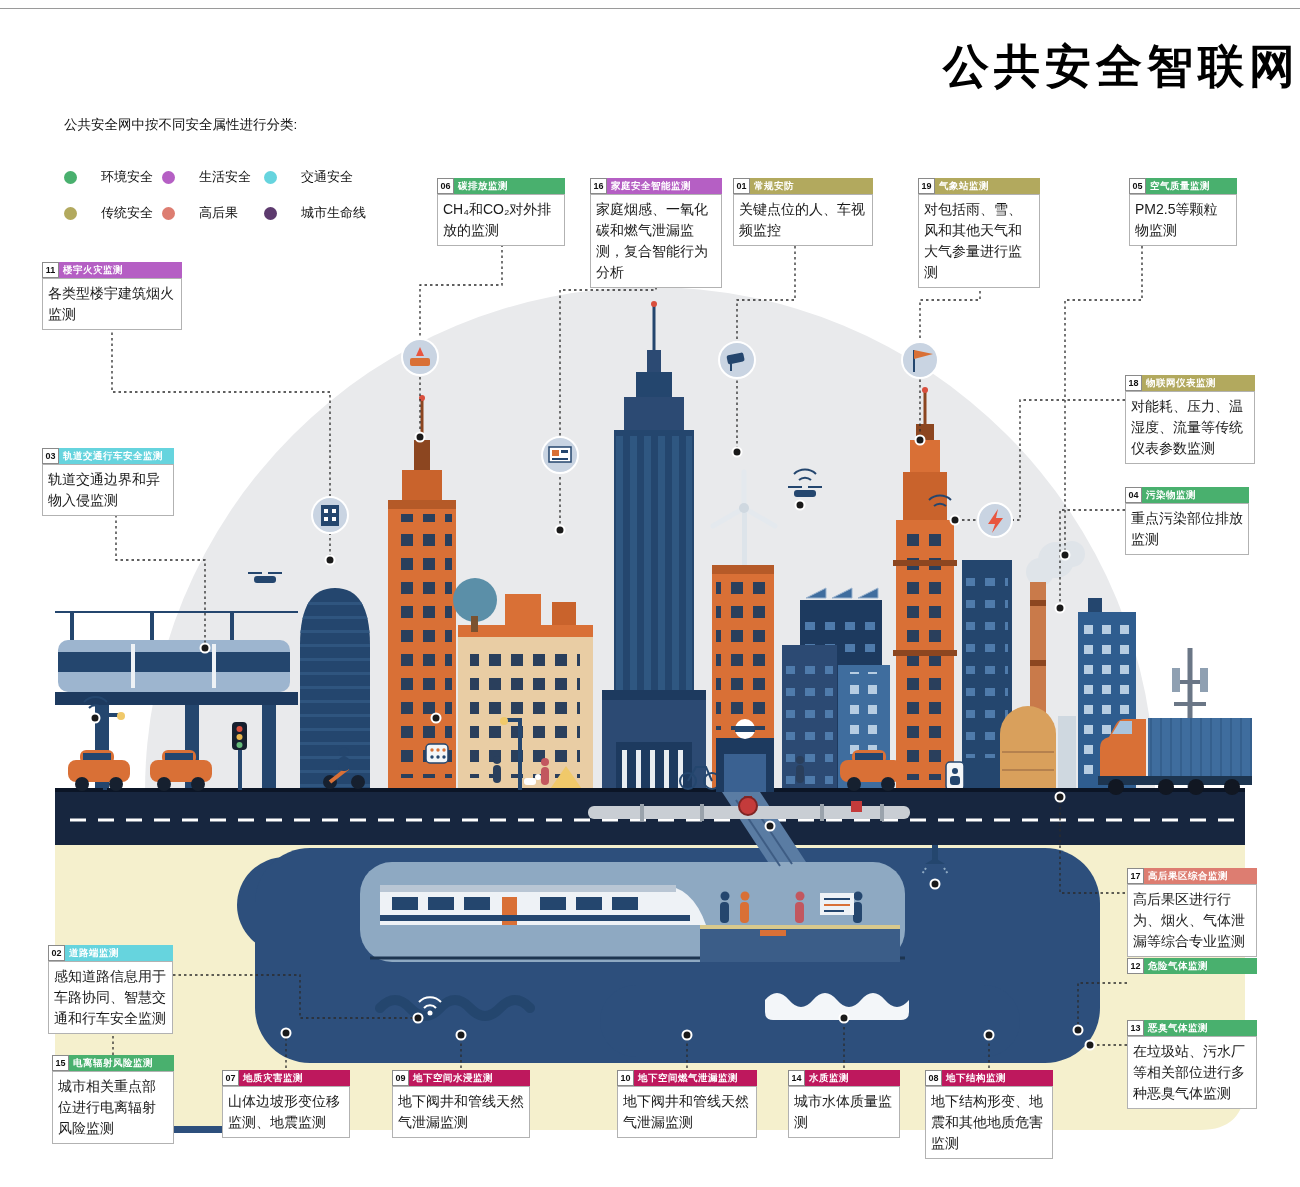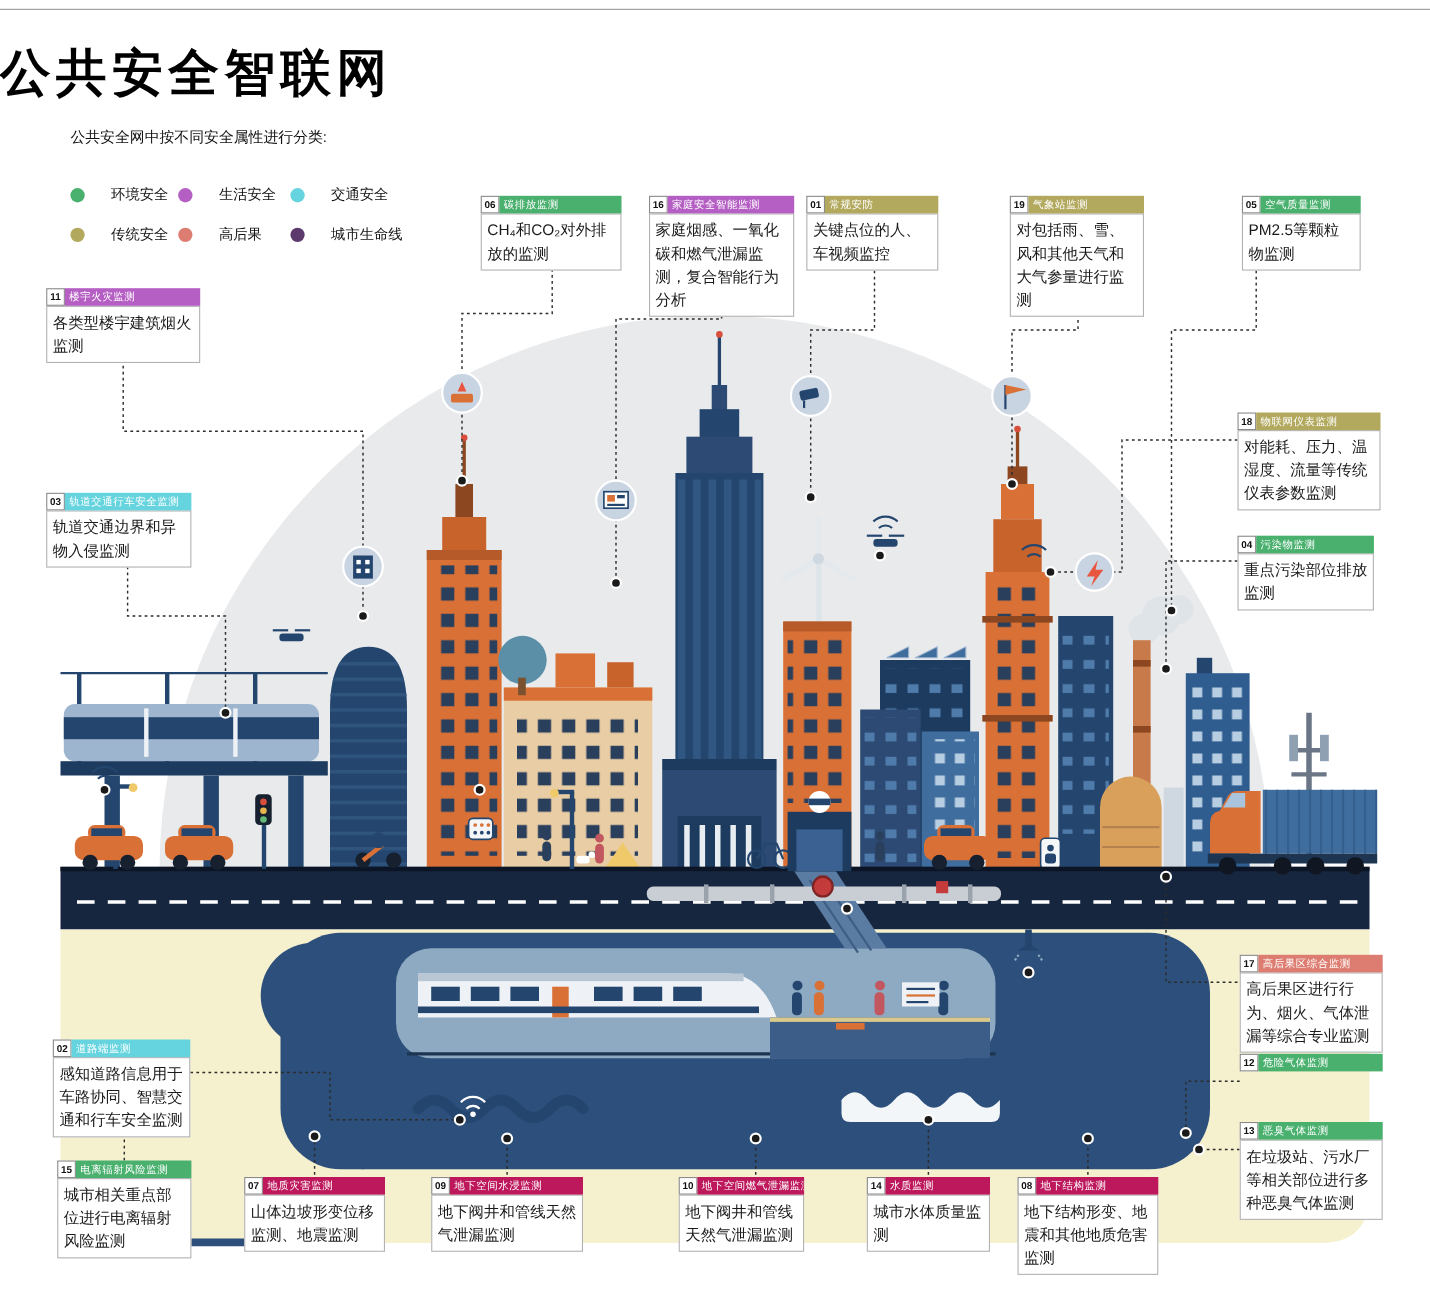--- a/index.html
+++ b/index.html
@@ -1,32 +1,32 @@
 <!DOCTYPE html>
 <html><head>
 <meta charset="utf-8">
 <style>
   *{margin:0;padding:0;box-sizing:border-box}
   html,body{width:1300px;height:1187px}
   body{position:relative;background:#fff;font-family:"Liberation Sans",sans-serif;overflow:hidden}
   .top-rule{position:absolute;top:8px;left:0;width:1300px;height:1px;background:#9a9a9a;z-index:3}
-  .page-title{position:absolute;top:36px;left:0;width:1300px;text-align:left;font-size:46px;font-weight:bold;letter-spacing:5px;color:#000;z-index:3}
+  .page-title{position:absolute;top:36px;left:0;width:1300px;text-align:right;font-size:46px;font-weight:bold;letter-spacing:5px;color:#000;z-index:3}
   .legend{position:absolute;left:64px;top:116px;z-index:3}
   .legend-intro{font-size:13.5px;color:#111;margin-bottom:34px}
   .legend-grid{display:grid;grid-template-columns:98px 102px 130px;row-gap:18px}
   .legend-item{display:flex;align-items:center;gap:24px;font-size:13px;color:#111;white-space:nowrap}
   .dot{width:13px;height:13px;border-radius:50%;display:inline-block;flex:0 0 13px}
   .dot-env{background:#49b06e}.dot-life{background:#b55fc4}.dot-traffic{background:#66d4de}
   .dot-trad{background:#b2a95e}.dot-high{background:#dd7d71}.dot-lifeline{background:#5d3a6e}
   .scene{position:absolute;left:0;top:0;z-index:1}
   .callout{position:absolute;z-index:3}
   .co-head{display:flex;align-items:stretch;height:16px}
   .co-num{width:17px;background:#fff;border:1px solid #8a8a8a;font-size:9px;font-weight:bold;color:#111;
           display:flex;align-items:center;justify-content:center;flex:0 0 17px}
-  .co-title{flex:1;color:#fff;font-size:9.5px;font-weight:normal;display:flex;align-items:center;padding:0 4px;letter-spacing:.5px;white-space:nowrap;overflow:hidden}
+  .co-title{flex:1;color:#fff;font-size:9.5px;font-weight:bold;display:flex;align-items:center;padding:0 4px;letter-spacing:.5px;white-space:nowrap;overflow:hidden}
   .cat-env{background:#49b06e}.cat-life{background:#b55fc4}.cat-traffic{background:#66d4de}
   .cat-trad{background:#b2a95e}.cat-high{background:#dd7d71}.cat-lifeline{background:#be185d}
   .co-body{background:#fff;border:1px solid #b2b2b2;font-size:14px;line-height:1.5;padding:4px 5px;color:#1a1a1a}
 </style>
 </head>
 <body>
 
 <div class="top-rule"></div>
 <h1 class="page-title">公共安全智联网</h1>
 
@@ -521,21 +521,21 @@
     </div>
   <div class="co-body">CH₄和CO₂对外排放的监测</div>
 </div>
 <div class="callout" style="left:590px;top:178px;width:132px">
   <div class="co-head">
       <span class="co-num">16</span>
       <span class="co-title cat-life">家庭安全智能监测</span>
     </div>
   <div class="co-body">家庭烟感、一氧化碳和燃气泄漏监测，复合智能行为分析</div>
 </div>
-<div class="callout" style="left:733px;top:178px;width:120px">
+<div class="callout" style="left:733px;top:178px;width:140px">
   <div class="co-head">
       <span class="co-num">01</span>
       <span class="co-title cat-trad">常规安防</span>
     </div>
   <div class="co-body">关键点位的人、车视频监控</div>
 </div>
 <div class="callout" style="left:918px;top:178px;width:122px">
   <div class="co-head">
       <span class="co-num">19</span>
       <span class="co-title cat-trad">气象站监测</span>
@@ -618,21 +618,21 @@
     </div>
   <div class="co-body">山体边坡形变位移监测、地震监测</div>
 </div>
 <div class="callout" style="left:392px;top:1070px;width:138px">
   <div class="co-head">
       <span class="co-num">09</span>
       <span class="co-title cat-lifeline">地下空间水浸监测</span>
     </div>
   <div class="co-body">地下阀井和管线天然气泄漏监测</div>
 </div>
-<div class="callout" style="left:617px;top:1070px;width:114px">
+<div class="callout" style="left:617px;top:1070px;width:140px">
   <div class="co-head">
       <span class="co-num">10</span>
       <span class="co-title cat-lifeline">地下空间燃气泄漏监测</span>
     </div>
   <div class="co-body">地下阀井和管线天然气泄漏监测</div>
 </div>
 <div class="callout" style="left:788px;top:1070px;width:112px">
   <div class="co-head">
       <span class="co-num">14</span>
       <span class="co-title cat-lifeline">水质监测</span>

